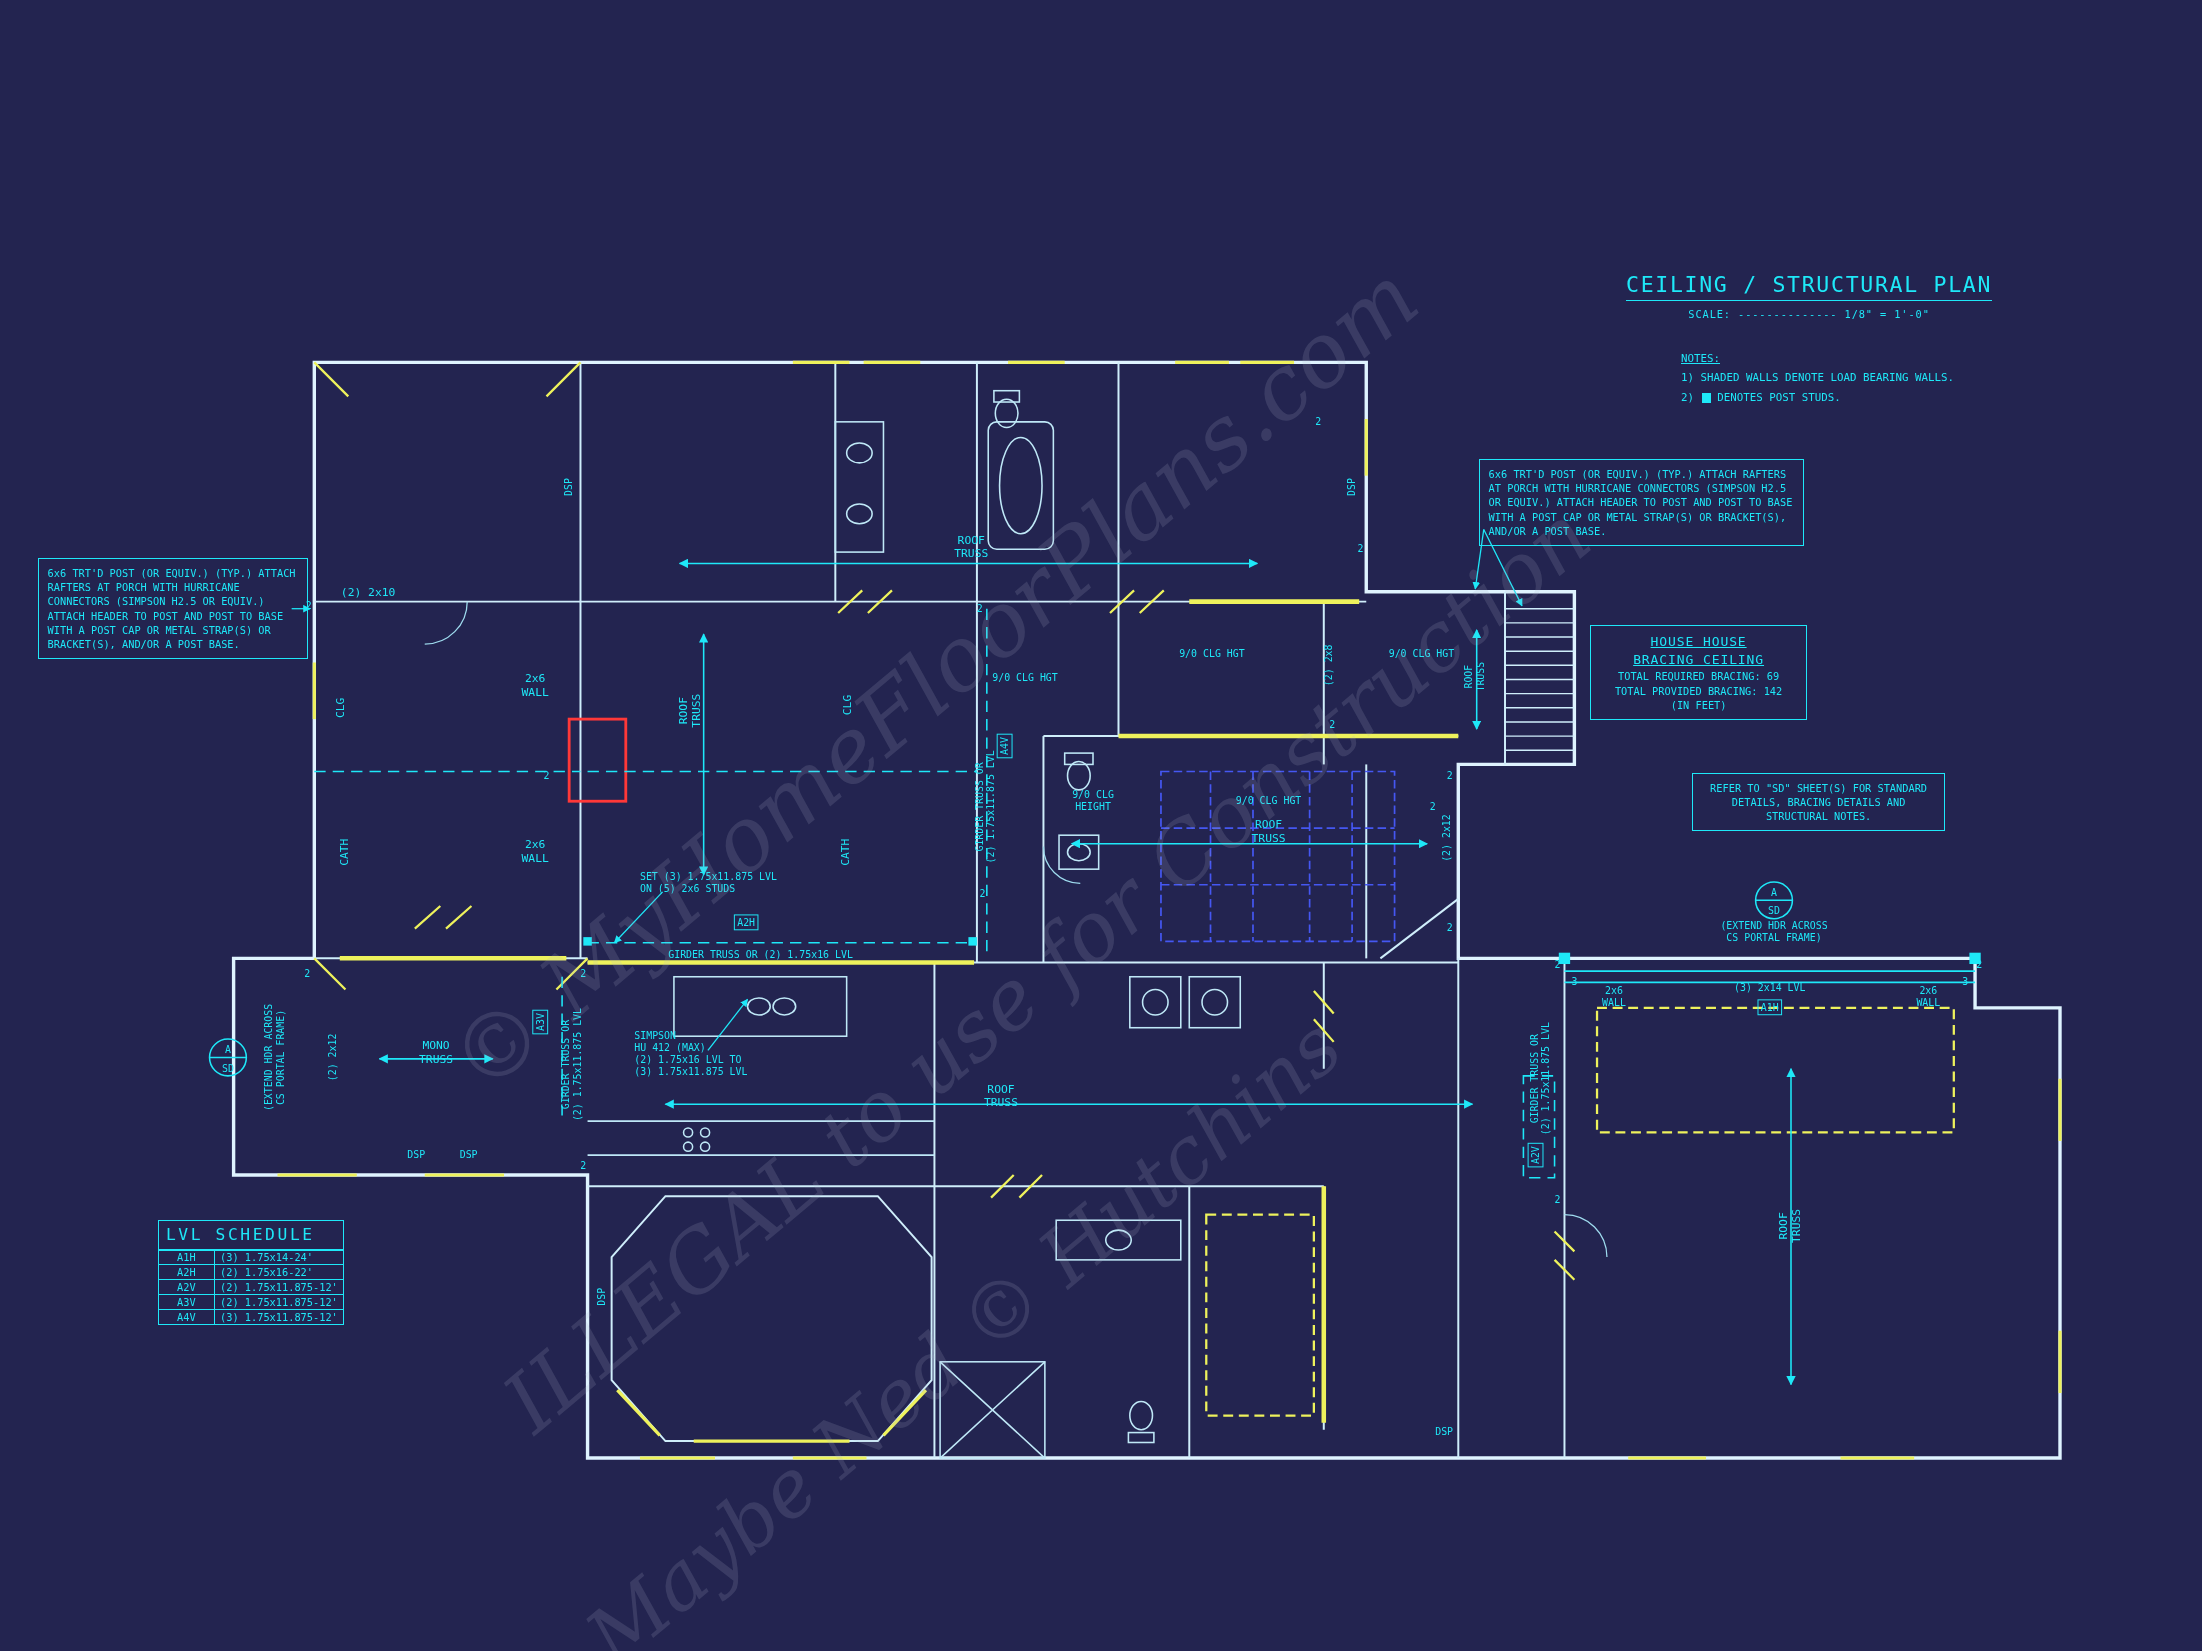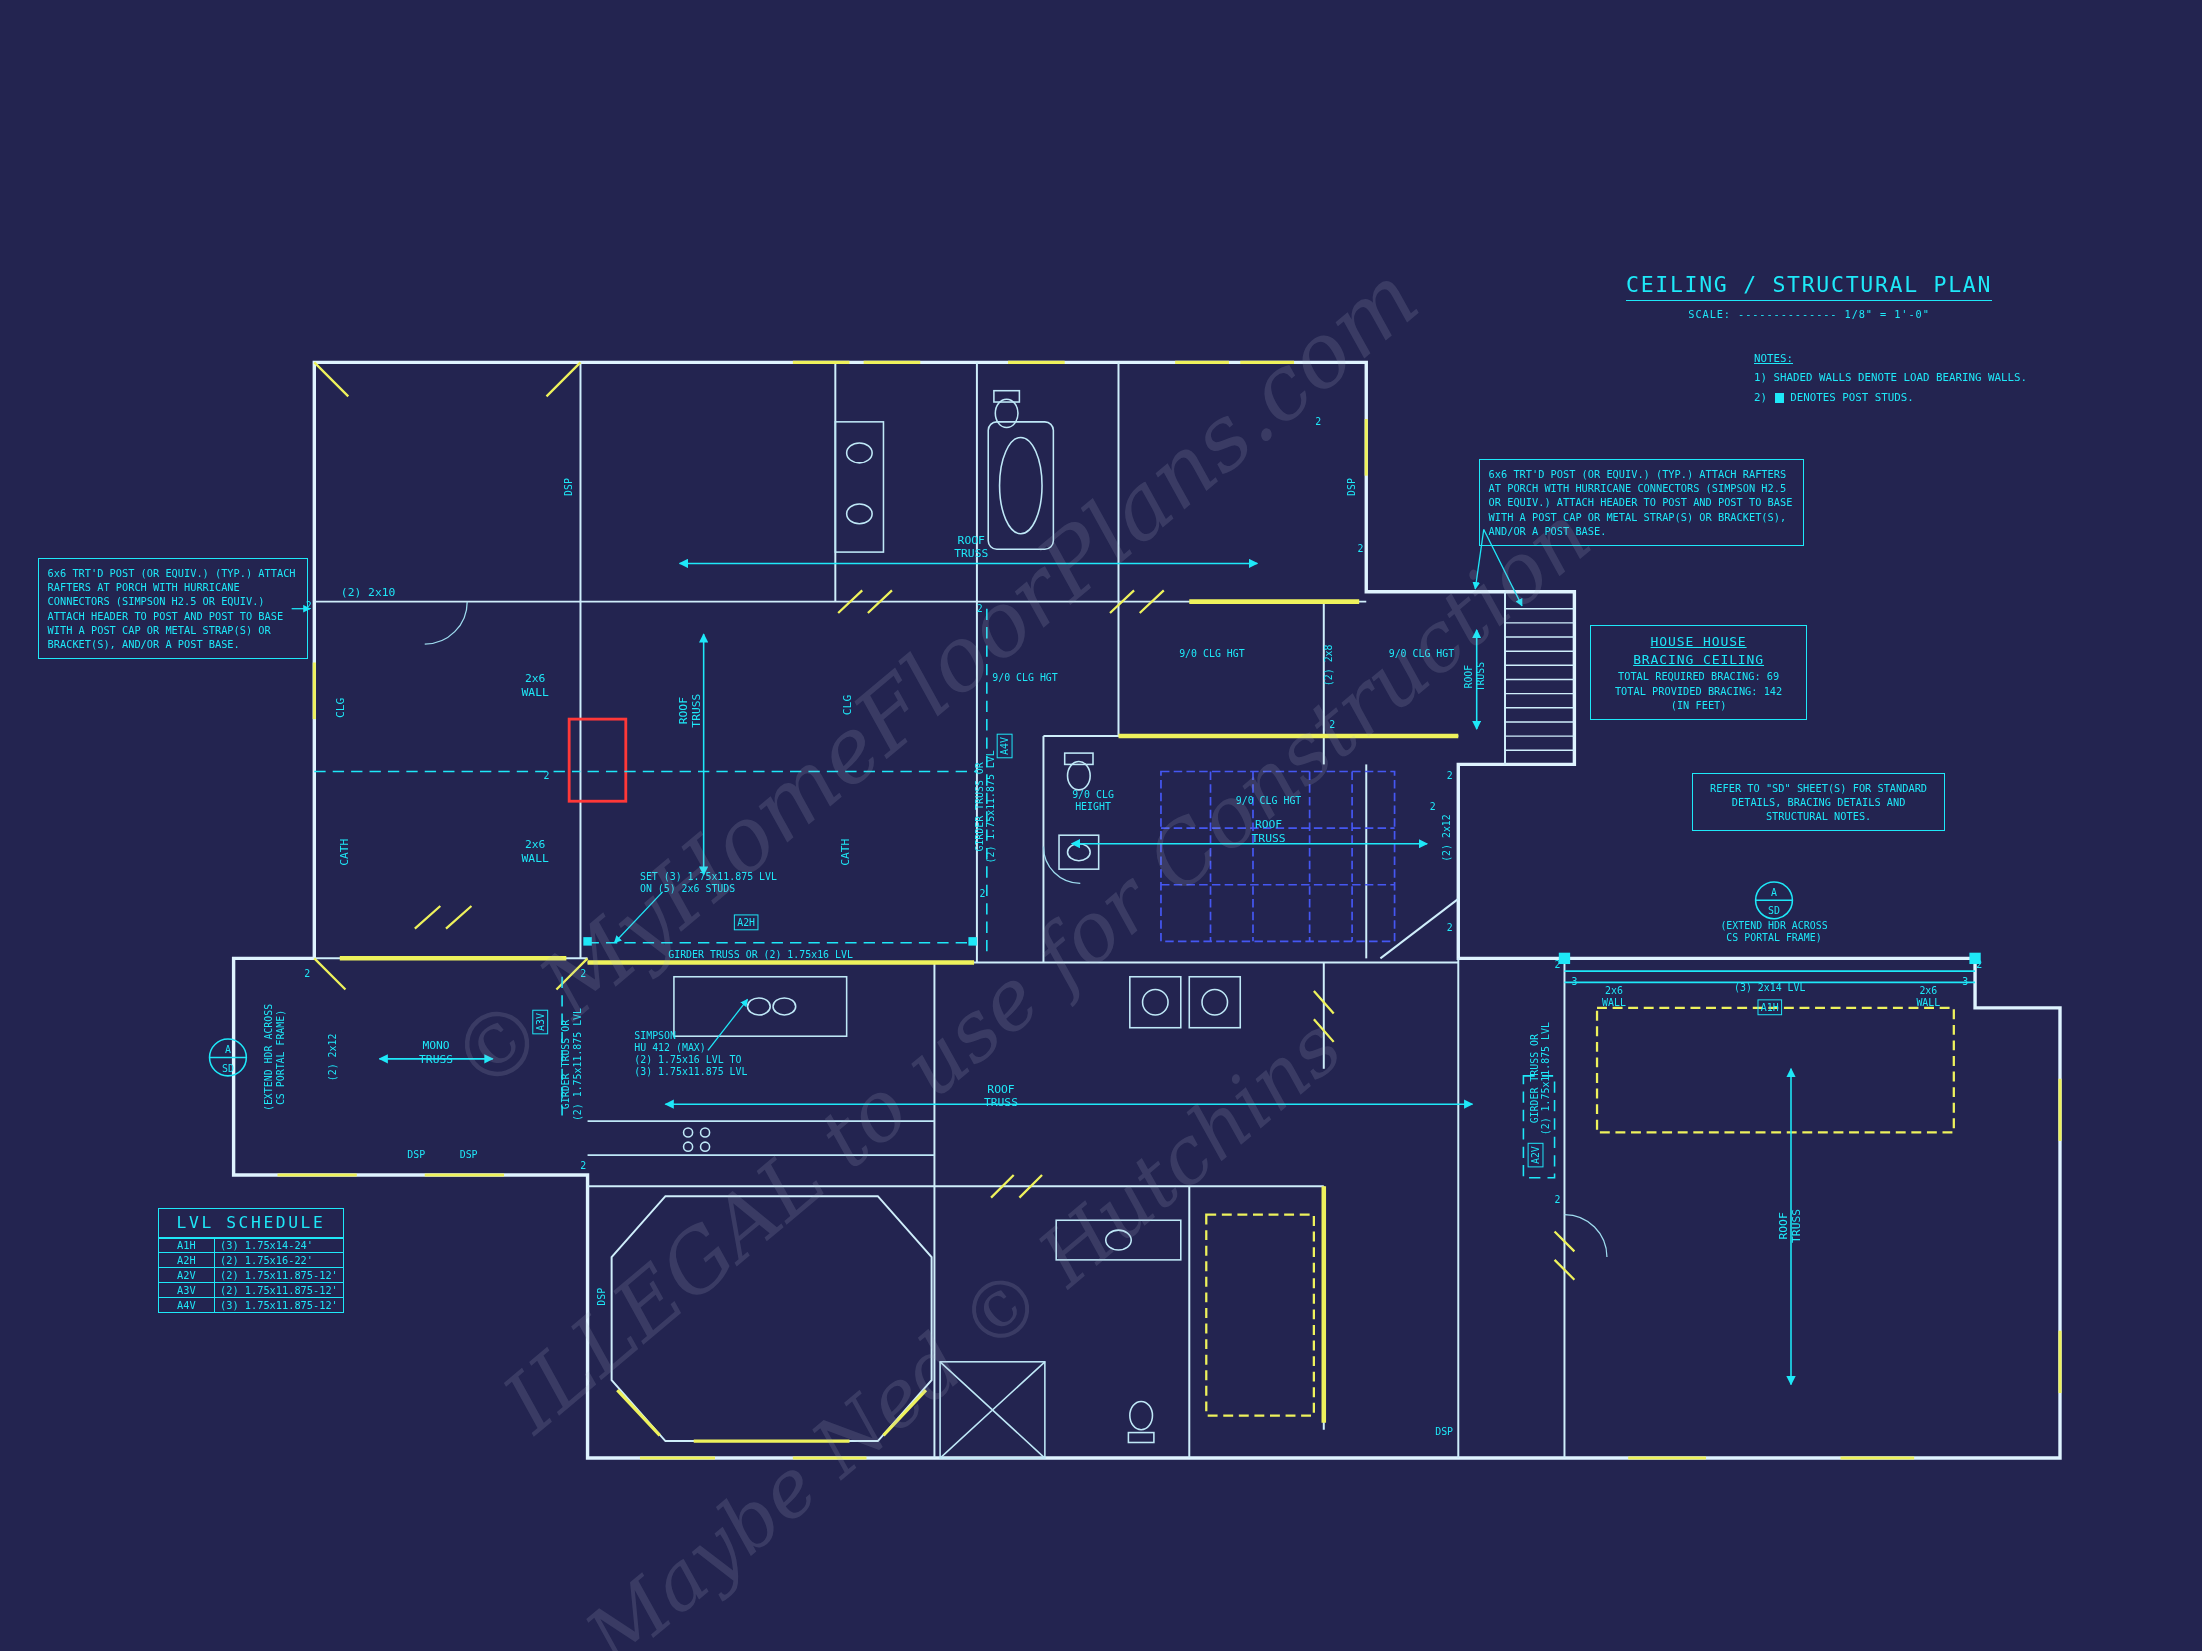--- a/index.html
+++ b/index.html
@@ -4,30 +4,30 @@
 <style>
   html,body{margin:0;padding:0;background:#1c1d3c;}
   #canvas{position:relative;width:2203px;height:1652px;background:#232450;overflow:hidden;
           font-family:"DejaVu Sans Mono",monospace;}
   #plan-svg{position:absolute;left:0;top:0;z-index:1;font-family:"DejaVu Sans Mono",monospace;}
   .ov{position:absolute;z-index:3;color:#1ee8f8;}
   .box{border:1.7px solid #1ee8f8;padding:6.9px 8.6px;font-size:10.3px;line-height:1.38;}
   .title-block{left:1626px;top:272px;}
   .title-block .t{font-size:21.5px;letter-spacing:1.7px;border-bottom:1.7px solid #1ee8f8;padding-bottom:3px;white-space:nowrap;}
   .title-block .scale{font-size:10.3px;margin-top:6.9px;text-align:center;letter-spacing:0.9px;}
-  .notes{left:1754px;top:349px;font-size:10.8px;line-height:1.8;}
+  .notes{left:1681px;top:349px;font-size:10.8px;line-height:1.8;}
   .notes .nh{text-decoration:underline;}
   .sq{display:inline-block;width:9.5px;height:9.5px;background:#1ee8f8;margin:0 6px 0 7.7px;vertical-align:middle;}
   .co-right{left:1479px;top:459px;width:306px;}
   .co-left{left:38px;top:558px;width:251px;}
   .bracing{left:1590px;top:625px;width:198px;text-align:center;line-height:1.4;}
   .bracing .b1{font-size:13px;text-decoration:underline;letter-spacing:0.9px;}
   .sdnote{left:1692px;top:773px;width:234px;text-align:center;}
   .lvl{left:158px;top:1208px;width:186px;}
-  .lvl .ttl{border:1.7px solid #1ee8f8;padding:4.3px 6.9px;font-size:16.3px;letter-spacing:2.6px;text-align:center;white-space:nowrap;}
+  .lvl .ttl{border:1.7px solid #1ee8f8;padding:4.3px 6.9px;font-size:16.3px;letter-spacing:2.6px;text-align:left;white-space:nowrap;margin-top:12px;}
   .lvl table{border-collapse:collapse;width:100%;}
   .lvl td{border:1.3px solid #1ee8f8;font-size:10.3px;padding:0.9px 5.2px;color:#1ee8f8;white-space:nowrap;}
   .lvl td.mark{text-align:center;width:45px;}
   .wm{position:absolute;color:rgba(172,177,202,0.17);font-family:"DejaVu Serif",serif;font-style:italic;
       white-space:nowrap;transform:translate(-50%,-50%) rotate(-40deg);pointer-events:none;z-index:6;}
   #wm1{left:934px;top:679px;font-size:89px;}
   #wm2{left:1047px;top:969px;font-size:83px;}
   #wm3{left:964px;top:1342px;font-size:79px;}
 </style>
 </head>

